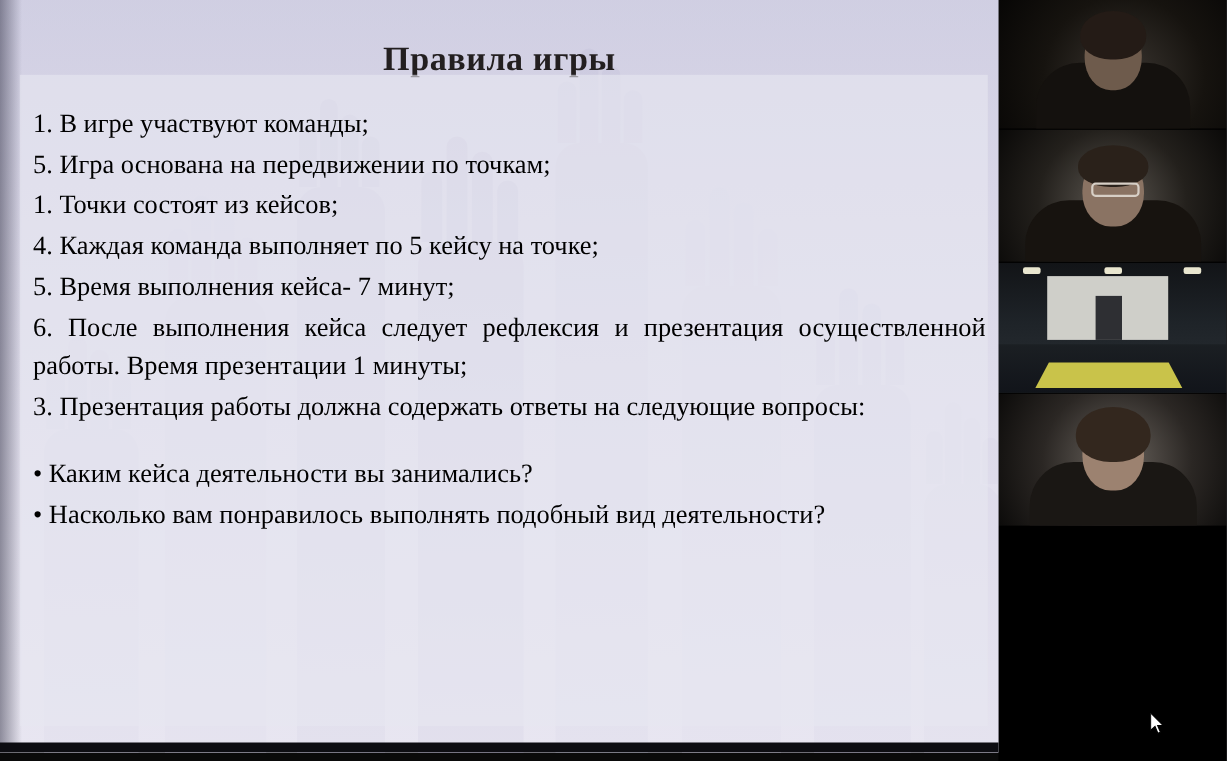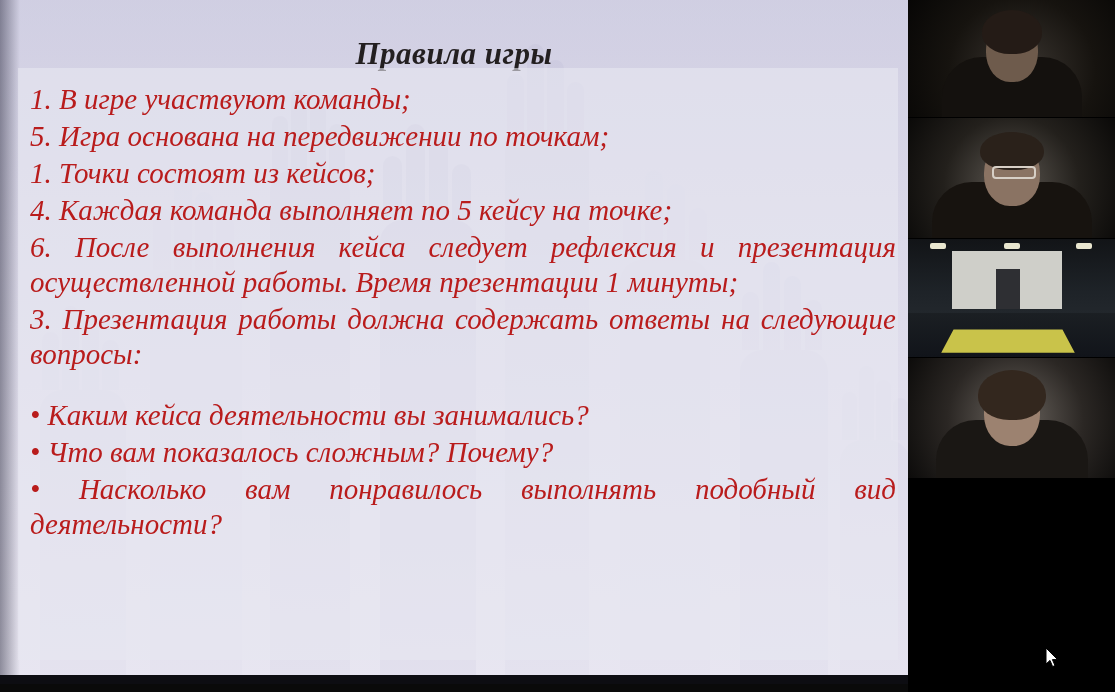--- a/index.html
+++ b/index.html
@@ -31,21 +31,20 @@
     overflow: hidden;
   }
   #slide {
     position: absolute;
     left: 0;
     top: 0;
     width: 908px;
     height: 684px;
     background: #cfcfe0;
     overflow: hidden;
-    font-style: italic;
   }
   
   .hands-bg {
     position: absolute;
     left: 0; top: 0;
     width: 908px; height: 684px;
     background:
       linear-gradient(180deg, #c9c8de 0%, #d2d0e2 35%, #dcd9e8 70%, #e3e0ec 100%);
   }
   .hand {
@@ -93,24 +92,24 @@
     position: absolute;
     left: 18px;
     top: 68px;
     width: 880px;
     height: 592px;
     background: rgba(230,230,240,0.62);
   }
   .rules {
     position: absolute;
     left: 30px;
-    top: 82px;
+    top: 96px;
     width: 866px;
-    color: #b91c1c;
-    font-size: 29px;
+    color: #000000;
+    font-size: 24px;
     line-height: 35px;
   }
   .rules p {
     margin: 0 0 2px 0;
     text-align: justify;
     text-justify: inter-word;
   }
   .rules p.last-line-natural {
     text-align: left;
   }
@@ -256,28 +255,28 @@
 
       <div class="slide-title">Правила игры</div>
 
       <div class="text-panel"></div>
 
       <div class="rules">
         <p class="last-line-natural">1. В игре участвуют команды;</p>
         <p class="last-line-natural">5. Игра основана на передвижении по точкам;</p>
         <p class="last-line-natural">1. Точки состоят из кейсов;</p>
         <p class="last-line-natural">4. Каждая команда выполняет по 5 кейсу на точке;</p>
+        <p class="last-line-natural">5. Время выполнения кейса- 7 минут;</p>
         <p>6. После выполнения кейса следует рефлексия и презентация осуществленной работы. Время презентации 1 минуты;</p>
         <p>3. Презентация работы должна содержать ответы на следующие вопросы:</p>
 
         <div class="gap"></div>
 
         <div class="q">
           <p class="last-line-natural">• Каким кейса деятельности вы занимались?</p>
-          <p class="last-line-natural">• Что вам показалось сложным? Почему?</p>
           <p>• Насколько вам понравилось выполнять подобный вид деятельности?</p>
         </div>
       </div>
 
       <div class="slide-bottom-strip"></div>
     </div>
   </div>
 
   <div id="participants">
 

